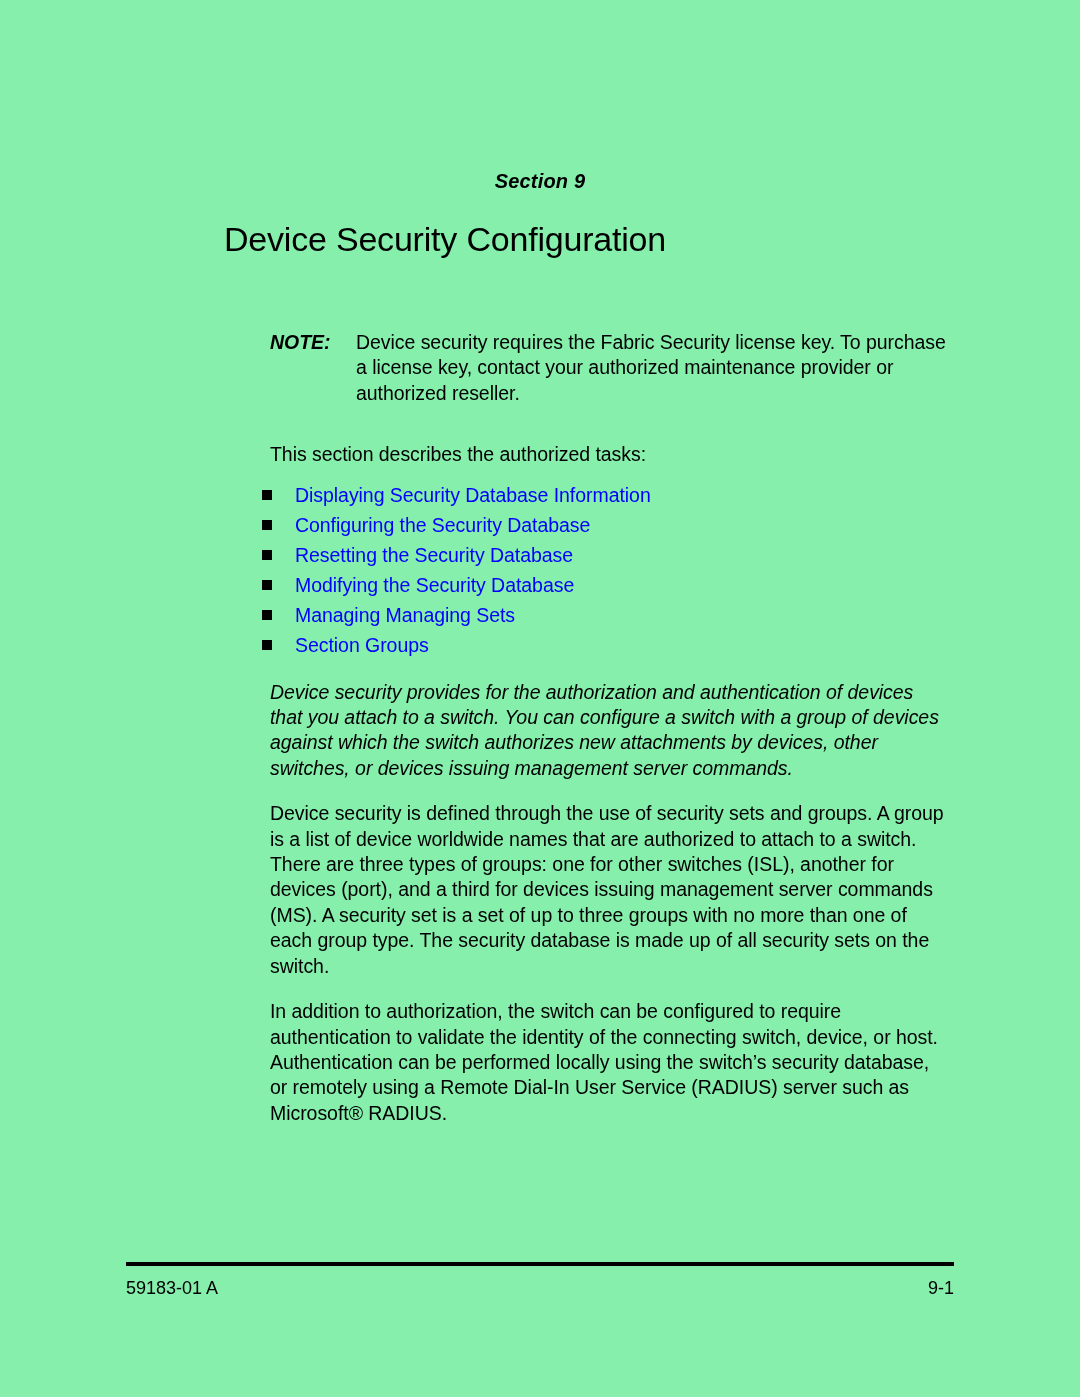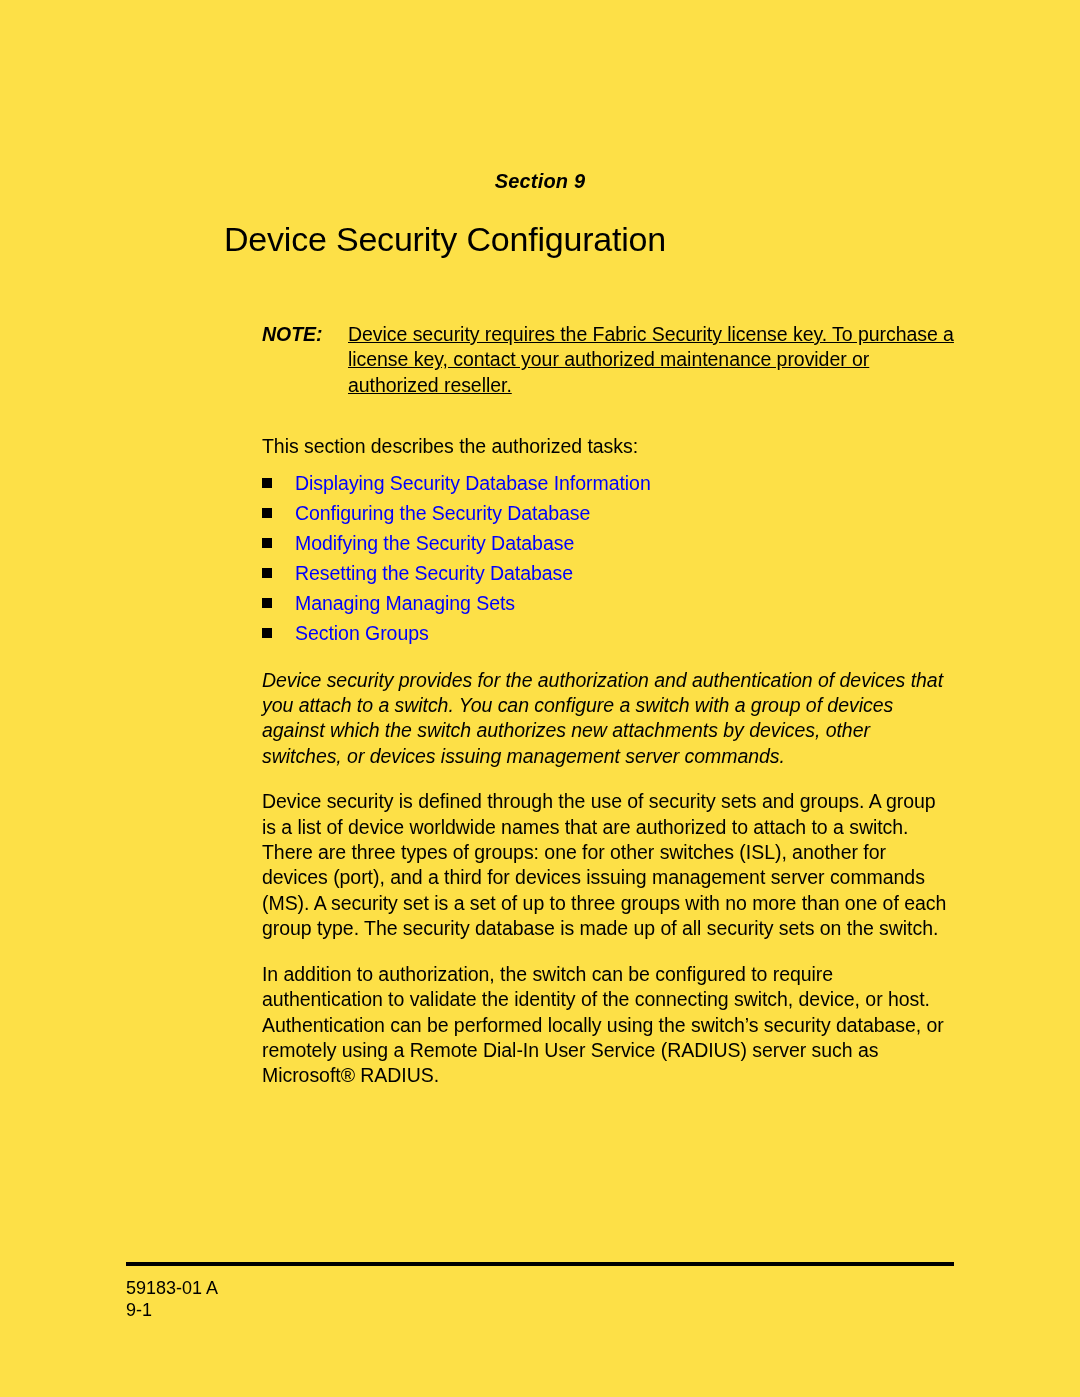--- a/index.html
+++ b/index.html
@@ -11,21 +11,21 @@
   body {
     font-family: "Liberation Sans", sans-serif;
     color: #000000;
     -webkit-font-smoothing: antialiased;
   }
 
   .page {
     position: relative;
     width: 1080px;
     height: 1397px;
-    background: #fde047;
+    background: #86efac;
     overflow: hidden;
     box-sizing: border-box;
   }
 
   
   .section-label {
     position: absolute;
     left: 0;
     top: 170px;
     width: 1080px;
@@ -50,21 +50,21 @@
 
   
   .content {
     position: absolute;
     left: 258px;
     top: 318px;
     width: 700px;
   }
 
   p, .note, .tasks-intro {
-    margin: 4px;
+    margin: 12px;
   }
 
   .body-text {
     font-size: 19.5px;
     line-height: 25.4px;
     letter-spacing: -0.05px;
   }
 
   
   .note {
@@ -76,21 +76,20 @@
     position: absolute;
     left: 0;
     top: 0;
     font-size: 19.5px;
     line-height: 25.4px;
     font-weight: bold;
     font-style: italic;
   }
   .note-body {
     display: block;
-    text-decoration: underline;
   }
 
   .tasks-intro {
     margin-top: 36px;
   }
 
   
   .task-list {
     list-style: none;
     margin: 8px 0 0 0;
@@ -142,21 +141,20 @@
     height: 4px;
     background: #000000;
   }
   .footer-row {
     display: flex;
     justify-content: space-between;
     align-items: baseline;
     margin-top: 11px;
     font-size: 18px;
     line-height: 22px;
-    flex-direction: column;
   }
   .footer-left, .footer-right {
     white-space: nowrap;
   }
 </style>
 </head>
 <body>
 
 <div class="page">
 
@@ -177,25 +175,25 @@
       <li class="task-item">
         <span class="task-bullet"></span>
         <a class="task-link" href="#">Displaying Security Database Information</a>
       </li>
       <li class="task-item">
         <span class="task-bullet"></span>
         <a class="task-link" href="#">Configuring the Security Database</a>
       </li>
       <li class="task-item">
         <span class="task-bullet"></span>
+        <a class="task-link" href="#">Resetting the Security Database</a>
+      </li>
+      <li class="task-item">
+        <span class="task-bullet"></span>
         <a class="task-link" href="#">Modifying the Security Database</a>
-      </li>
-      <li class="task-item">
-        <span class="task-bullet"></span>
-        <a class="task-link" href="#">Resetting the Security Database</a>
       </li>
       <li class="task-item">
         <span class="task-bullet"></span>
         <a class="task-link" href="#">Managing Managing Sets</a>
       </li>
       <li class="task-item">
         <span class="task-bullet"></span>
         <a class="task-link" href="#">Section Groups</a>
       </li>
     </ul>

